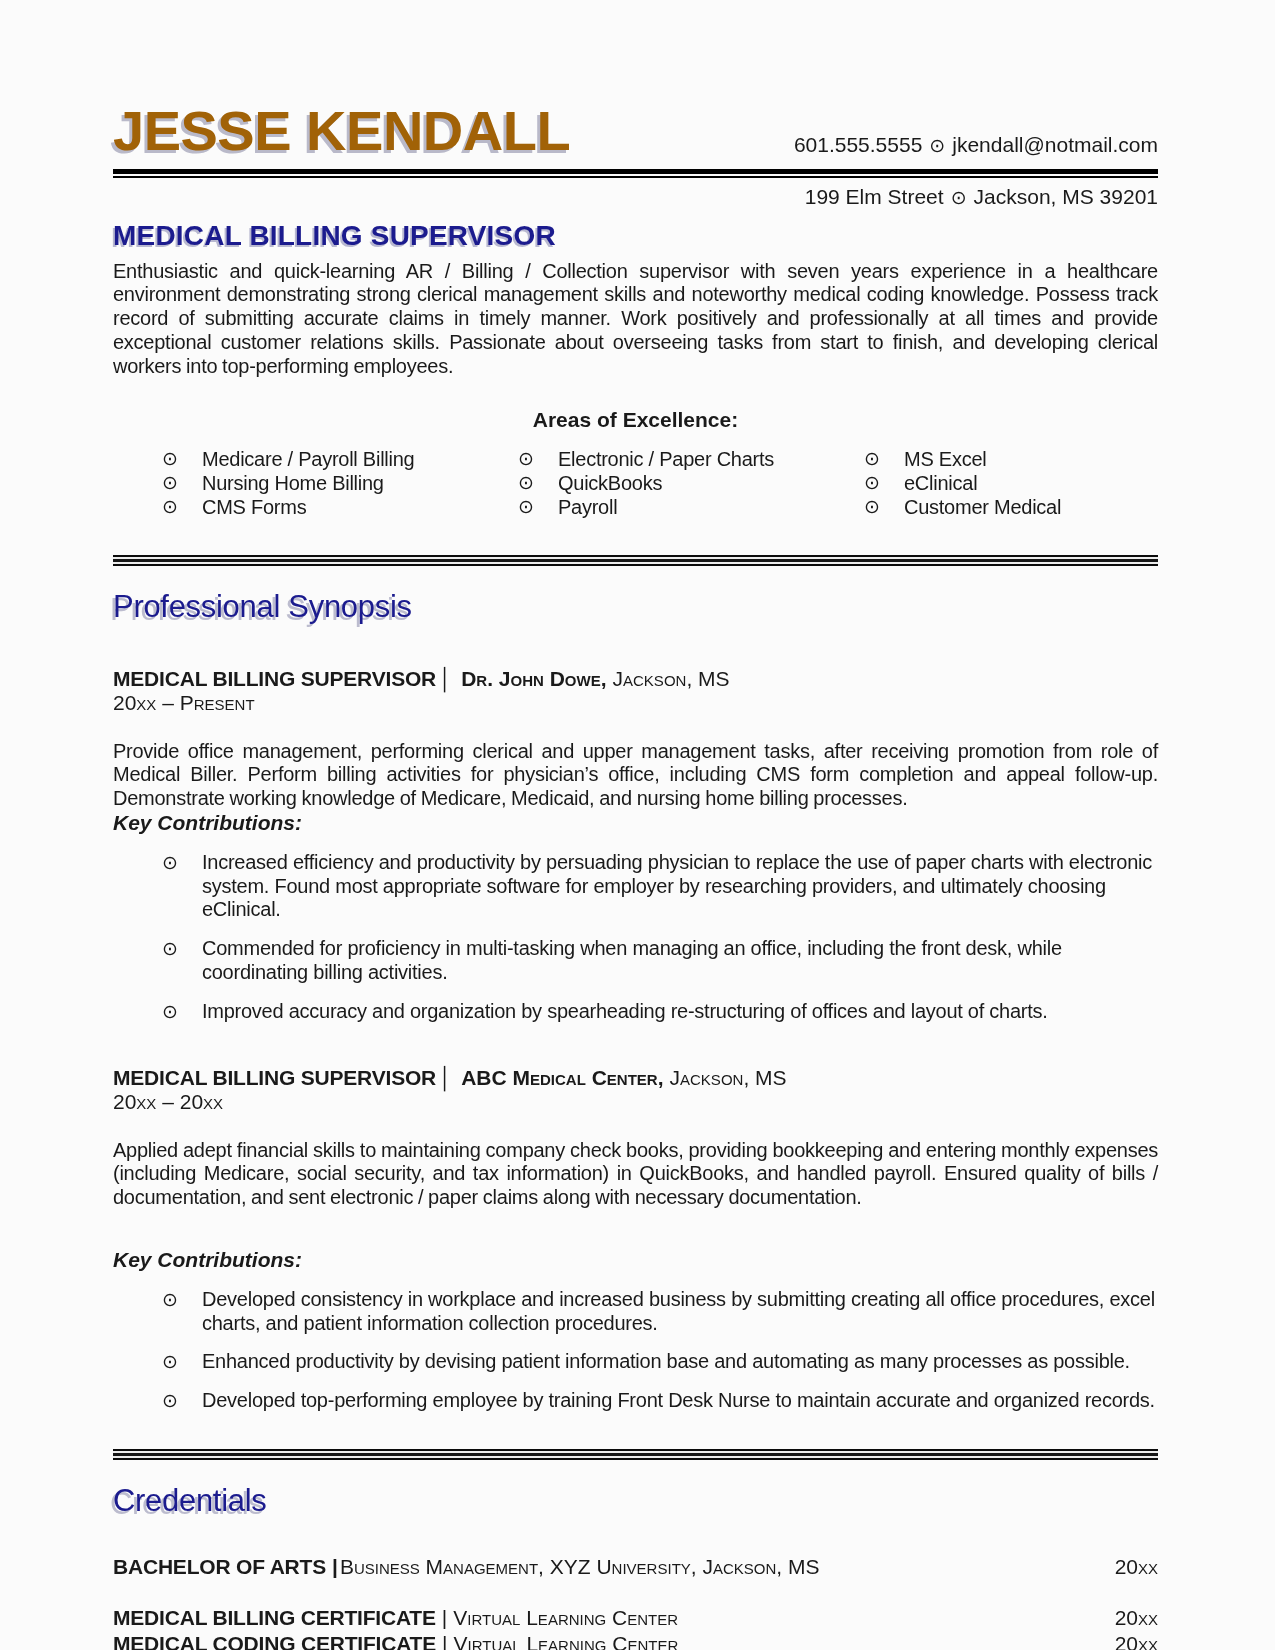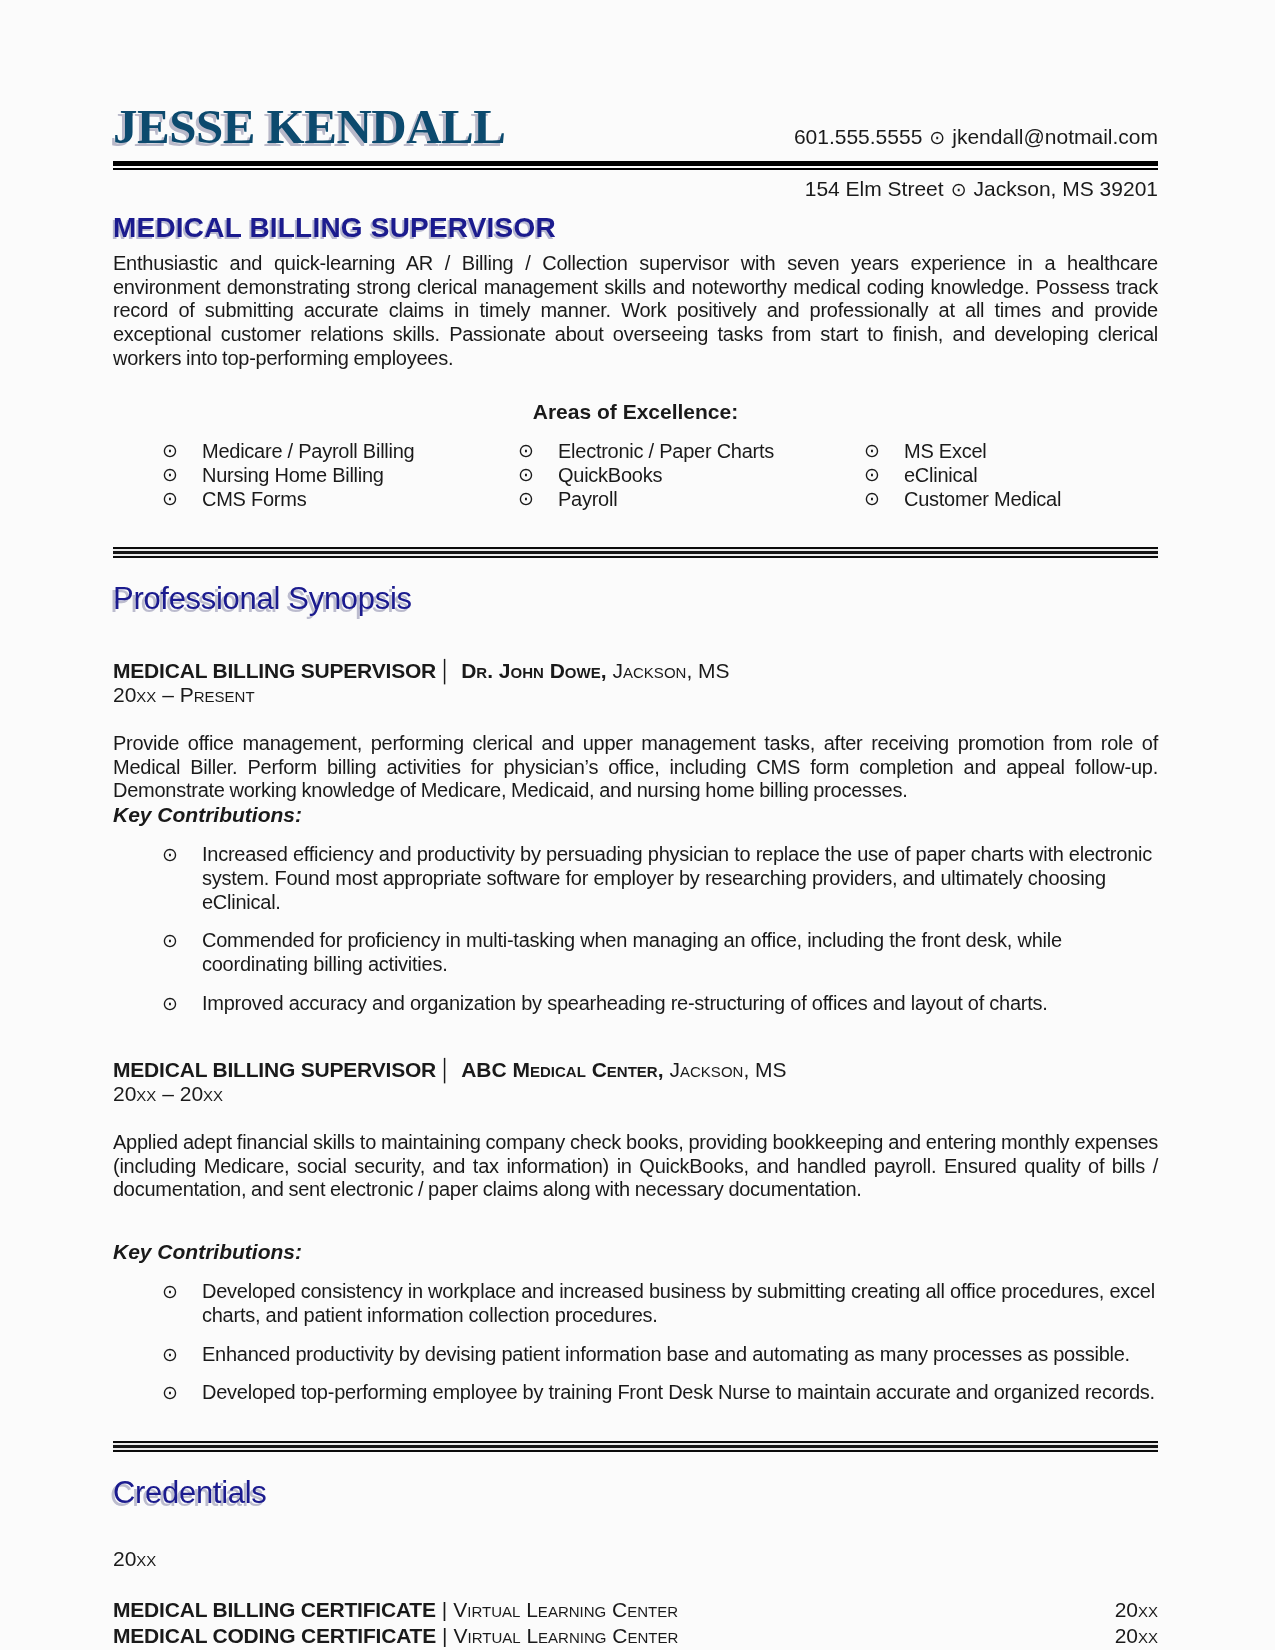--- a/index.html
+++ b/index.html
@@ -19,28 +19,27 @@
     padding: 100px 117px 0 113px;
   }
 
   
   .header-row {
     display: flex;
     justify-content: space-between;
     align-items: flex-end;
   }
   .name {
-    font-size: 49px;
-    font-weight: 700;
-    color: #0c4a6e;
+    font-size: 56px;
+    font-weight: 700;
+    color: #a16207;
     letter-spacing: -0.5px;
     line-height: 1.1;
     text-shadow: -3px 3px 0 #b9b9c9;
     white-space: nowrap;
-    font-family: Liberation Serif, serif;
   }
   .contact {
     font-size: 21px;
     padding-bottom: 5px;
     white-space: nowrap;
   }
   .sep-icon {
     display: inline-block;
     margin: 0 7px;
     font-size: 19px;
@@ -195,21 +194,21 @@
   <div class="content">
 
     <div class="header-row">
       <div class="name">JESSE KENDALL</div>
       <div class="contact">
         <span>601.555.5555</span><span class="sep-icon">⊙</span><span>jkendall@notmail.com</span>
       </div>
     </div>
     <div class="header-rule"></div>
     <div class="address">
-      <span>154 Elm Street</span><span class="sep-icon">⊙</span><span>Jackson, MS 39201</span>
+      <span>199 Elm Street</span><span class="sep-icon">⊙</span><span>Jackson, MS 39201</span>
     </div>
 
     <div class="profile-title">MEDICAL BILLING SUPERVISOR</div>
     <p class="para justify profile-summary">Enthusiastic and quick-learning AR / Billing / Collection supervisor with seven years experience in a healthcare environment demonstrating strong clerical management skills and noteworthy medical coding knowledge. Possess track record of submitting accurate claims in timely manner. Work positively and professionally at all times and provide exceptional customer relations skills. Passionate about overseeing tasks from start to finish, and developing clerical workers into top-performing employees.</p>
 
     <div class="areas-heading">Areas of Excellence:</div>
     <div class="skills-grid">
       <div class="skills-col-1">
         <div class="skill-item">
             <span class="bullet-icon">⊙</span>
@@ -304,20 +303,23 @@
             <span class="bullet-icon">⊙</span>
             <div class="bullet-text">Developed top-performing employee by training Front Desk Nurse to maintain accurate and organized records.</div>
           </div>
       </div>
     </div>
 
     <div class="section-divider"></div>
     <div class="section-heading">Credentials</div>
 
     <div class="cred-row cred-row-1">
+      <div>
+        <span class="cred-label">BACHELOR OF ARTS</span><span class="cred-sep-tight">|</span><span class="cred-detail">Business Management, XYZ University, Jackson, MS</span>
+      </div>
       <span class="cred-year">20xx</span>
     </div>
 
     <div class="cred-row cred-row-2">
       <div>
         <span class="cred-label">MEDICAL BILLING CERTIFICATE</span><span class="cred-sep">|</span><span class="cred-detail">Virtual Learning Center</span>
       </div>
       <span class="cred-year">20xx</span>
     </div>
 

